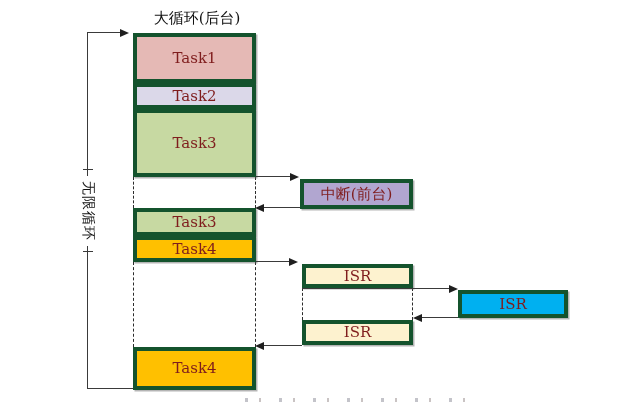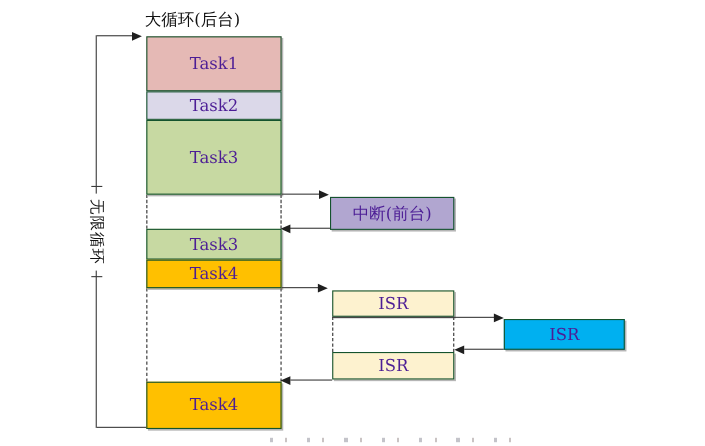--- a/index.html
+++ b/index.html
@@ -2,23 +2,23 @@
 <html><head>
 <meta charset="utf-8">
 <style>
   html,body{margin:0;padding:0;background:#ffffff;}
   #stage{
     position:relative;width:641px;height:405px;background:#ffffff;overflow:hidden;
     font-family:"DejaVu Serif","Liberation Serif",serif;color:#222;
   }
   
   .block{
-    position:absolute;border:1px solid #14532d;box-sizing:border-box;
+    position:absolute;border:4px solid #14532d;box-sizing:border-box;
     display:flex;align-items:center;justify-content:center;
-    font-size:15px;line-height:1;color:#4c1d95;
+    font-size:15px;line-height:1;color:#7f1d1d;
     box-shadow:1.5px 1.5px 0 rgba(90,90,90,.45);
   }
   .task1{left:133px;top:33px;width:123px;height:50px;background:#e5b9b5;}
   .task2{left:133px;top:83px;width:123px;height:26px;background:#dbd8e9;text-align:center;}
   .task3a{left:133px;top:109px;width:123px;height:68px;background:#c7d9a2;}
   .task3b{left:133px;top:208px;width:123px;height:28px;background:#c7d9a2;}
   .task4a{left:133px;top:236px;width:123px;height:26px;background:#ffc000;}
   .task4b{left:133px;top:347px;width:123px;height:43px;background:#ffc000;}
   .intr  {left:300px;top:179px;width:113px;height:30px;background:#b1a6d0;}
   .isr1  {left:302px;top:264px;width:111px;height:24px;background:#fdf2cf;}
@@ -50,21 +50,21 @@
     position:absolute;left:245px;top:398px;width:230px;height:4px;opacity:.35;
     background:repeating-linear-gradient(90deg,#556 0 3px,transparent 3px 14px,
                #655 14px 16px,transparent 16px 34px);
   }
 </style>
 </head>
 <body>
 
 <div id="stage">
 
-  <div class="lbl" style="left:112px;top:9px;width:126px;text-align:center;">大循环(后台)</div>
+  <div class="lbl" style="left:134px;top:9px;width:126px;text-align:center;">大循环(后台)</div>
 
   <div class="vline" style="left:87px;top:32px;height:357px;"></div>
   <div class="hline" style="left:88px;top:32px;width:33px;"></div>
   <div class="ah-r" style="left:120px;top:28.5px;"></div>
   <div class="hline" style="left:88px;top:388px;width:46px;"></div>
 
   <div class="tick" style="left:83px;top:169px;"></div>
   <div class="vlbl">无限循环</div>
   <div class="tick" style="left:83px;top:251px;"></div>
 

